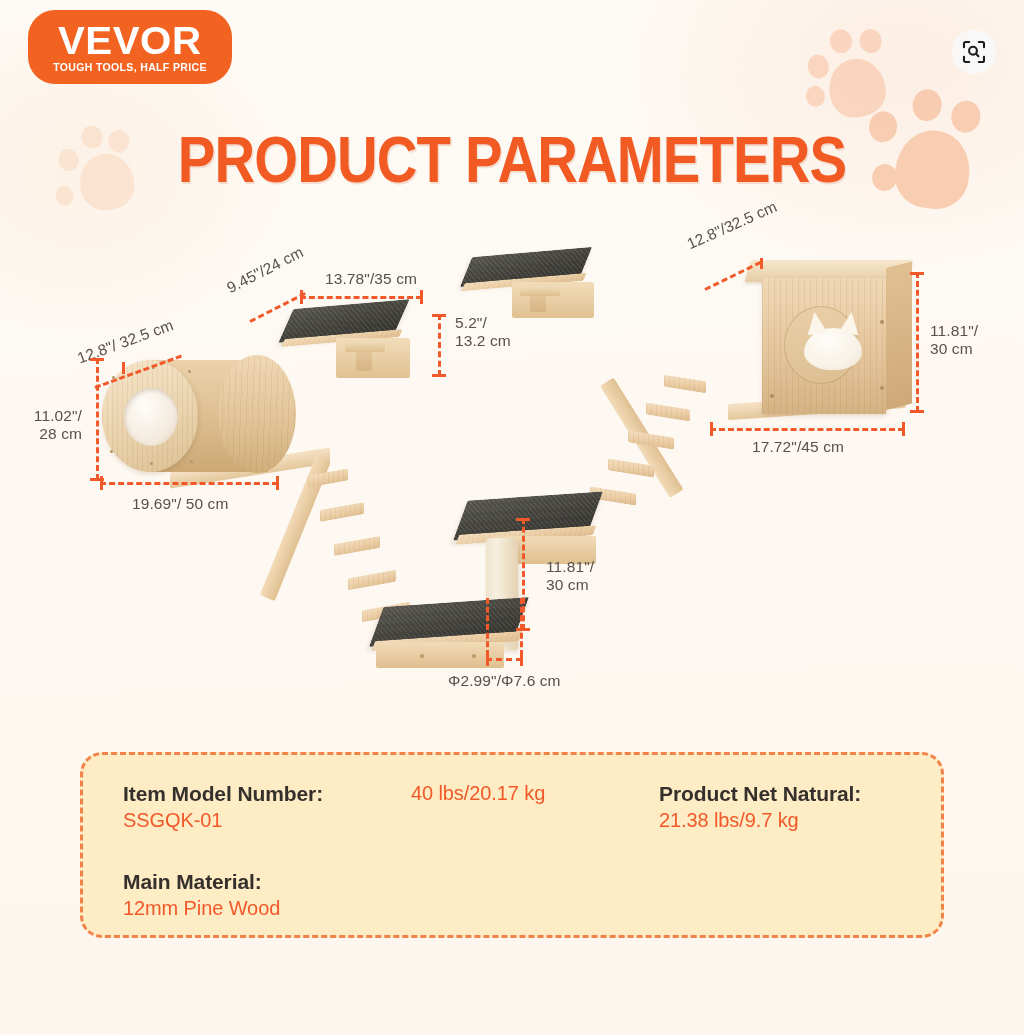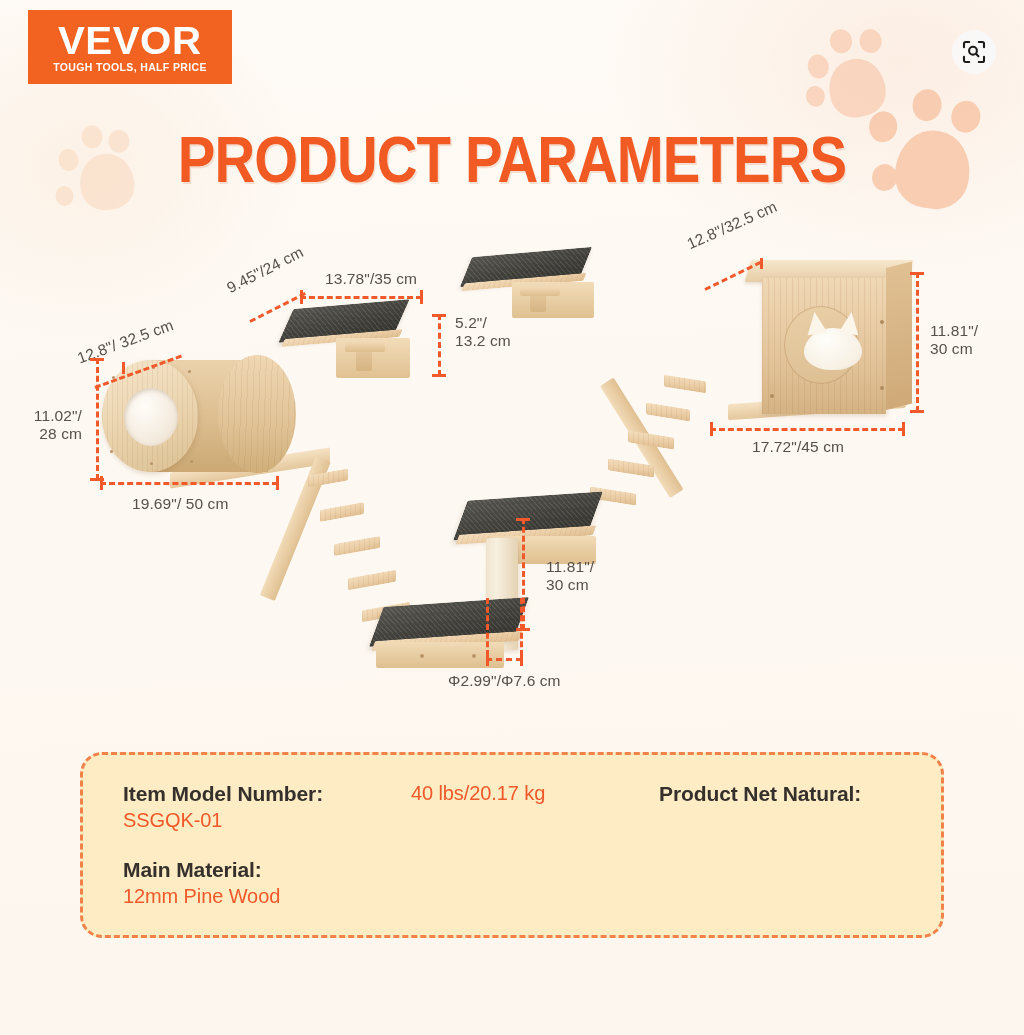--- a/index.html
+++ b/index.html
@@ -34,20 +34,21 @@
   #logo {
     position: absolute;
     left: 28px; top: 10px;
     width: 204px; height: 74px;
     background: #F26322;
     display: flex;
     flex-direction: column;
     align-items: center;
     justify-content: center;
     gap: 2px;
+    border-radius: 27px;
   }
   #logo .brand {
     color: #ffffff;
     font-size: 38px;
     font-weight: bold;
     letter-spacing: 0.5px;
     line-height: 1;
     font-family: "Liberation Sans", sans-serif;
     transform: scaleX(1.06);
   }
@@ -158,21 +159,21 @@
     left: 80px; top: 752px;
     width: 864px; height: 186px;
     background: #FDECC4;
     border: 3px dashed #F1824A;
     border-radius: 22px;
     padding: 26px 0 0 40px;
   }
   #spec-box .spec-grid {
     display: grid;
     grid-template-columns: 288px 248px auto;
-    row-gap: 24px;
+    row-gap: 36px;
   }
   .spec-cell { }
   .spec-key {
     color: #35302C;
     font-size: 21px;
     font-weight: bold;
     line-height: 1.28;
     letter-spacing: -.1px;
   }
   .spec-val {
@@ -443,20 +444,21 @@
     <div class="spec-grid">
       <div class="spec-cell">
         <div class="spec-key">Item Model Number:</div>
         <div class="spec-val">SSGQK-01</div>
       </div>
       <div class="spec-cell">
         <div class="spec-val">40 lbs/20.17 kg</div>
       </div>
       <div class="spec-cell">
         <div class="spec-key">Product Net Natural:</div>
+        <div class="spec-val">21.38 lbs/9.7 kg</div>
       </div>
       <div class="spec-cell">
         <div class="spec-key">Main Material:</div>
         <div class="spec-val">12mm Pine Wood</div>
       </div>
       <div class="spec-cell">
       </div>
       <div class="spec-cell"></div>
     </div>
   </div>

